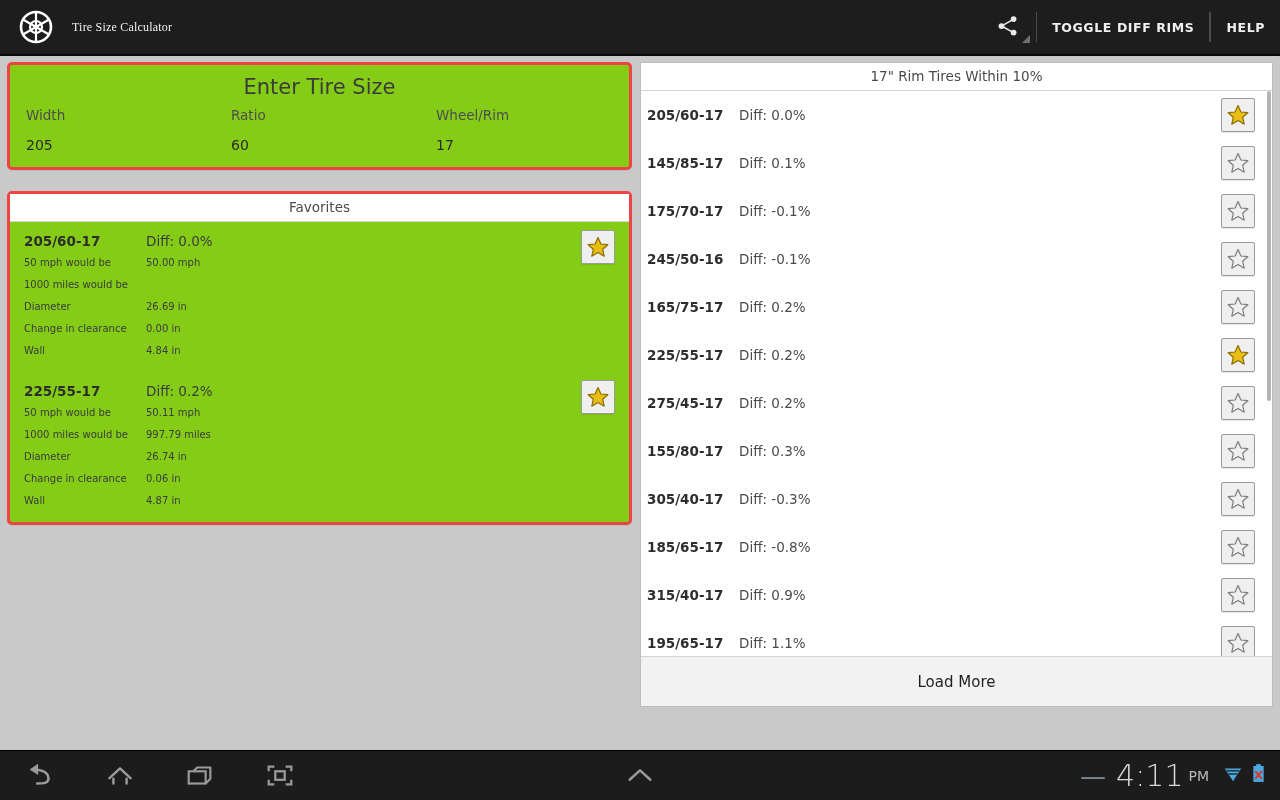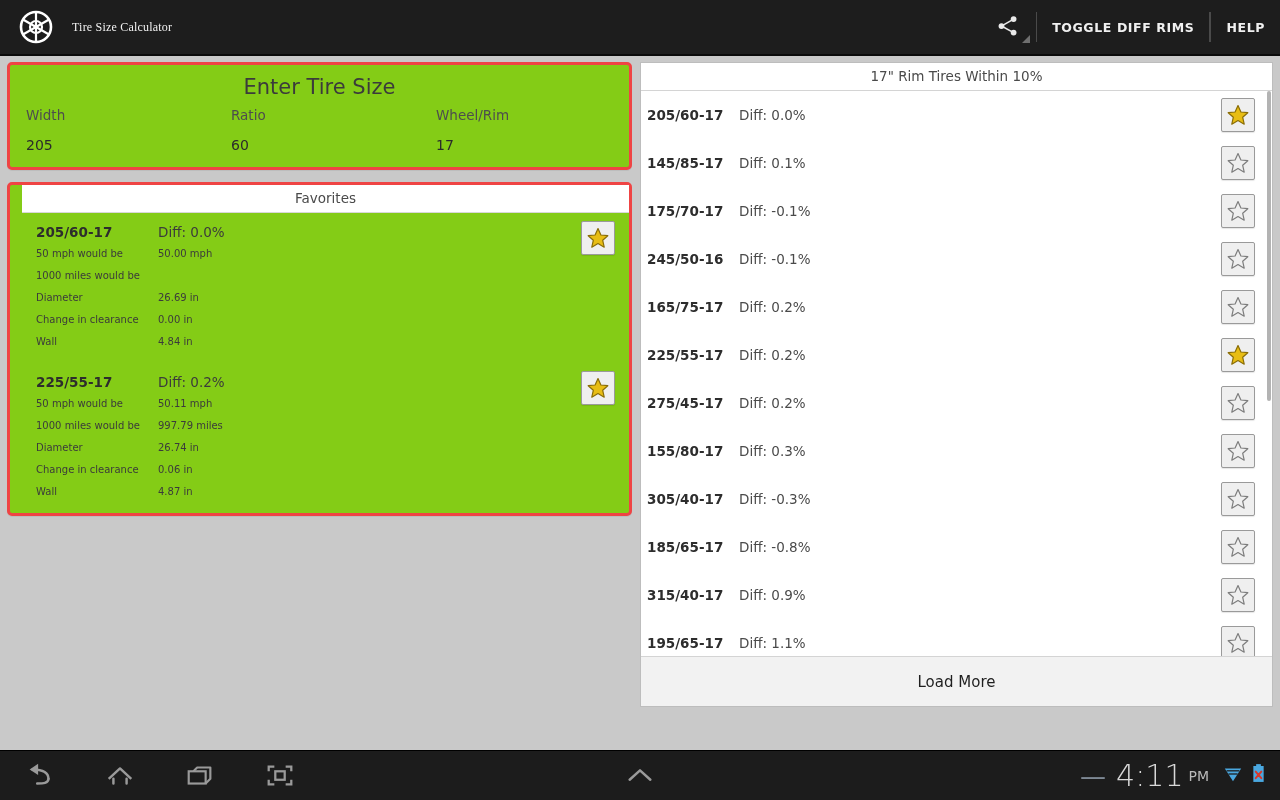--- a/index.html
+++ b/index.html
@@ -52,21 +52,21 @@
   .enter-title {
     text-align: center; font-size: 21px; color: #3b3b3b;
     padding: 10px 0 4px 0; font-weight: normal;
   }
   .size-grid { display: flex; padding: 0 16px; }
   .size-col { flex: 0 0 205px; }
   .size-col:nth-child(3) { flex: 1 1 auto; }
   .size-label { font-size: 13.5px; color: #4d4d4d; padding: 4px 0 0 0; }
   .size-value { font-size: 14px; color: #2b2b2b; padding-top: 14px; }
 
-  .fav-card { margin-top: 12px; padding-left: 12px; }
+  .fav-card { margin-top: 21px; }
   .fav-header {
     text-align: center; font-size: 13.5px; color: #4a4a4a;
     padding: 5px 0 6px 0; border-bottom: 1px solid #d8d8d8;
     background: #ffffff;
   }
   .fav-item { position: relative; padding: 8px 0 10px 0; }
   .fav-row { display: flex; font-size: 10px; color: #3b3b3b; line-height: 22px; padding-left: 14px; }
   .fav-row .k { flex: 0 0 122px; }
   .fav-row .v { flex: 1 1 auto; }
   .fav-row.head { font-size: 13.5px; }

